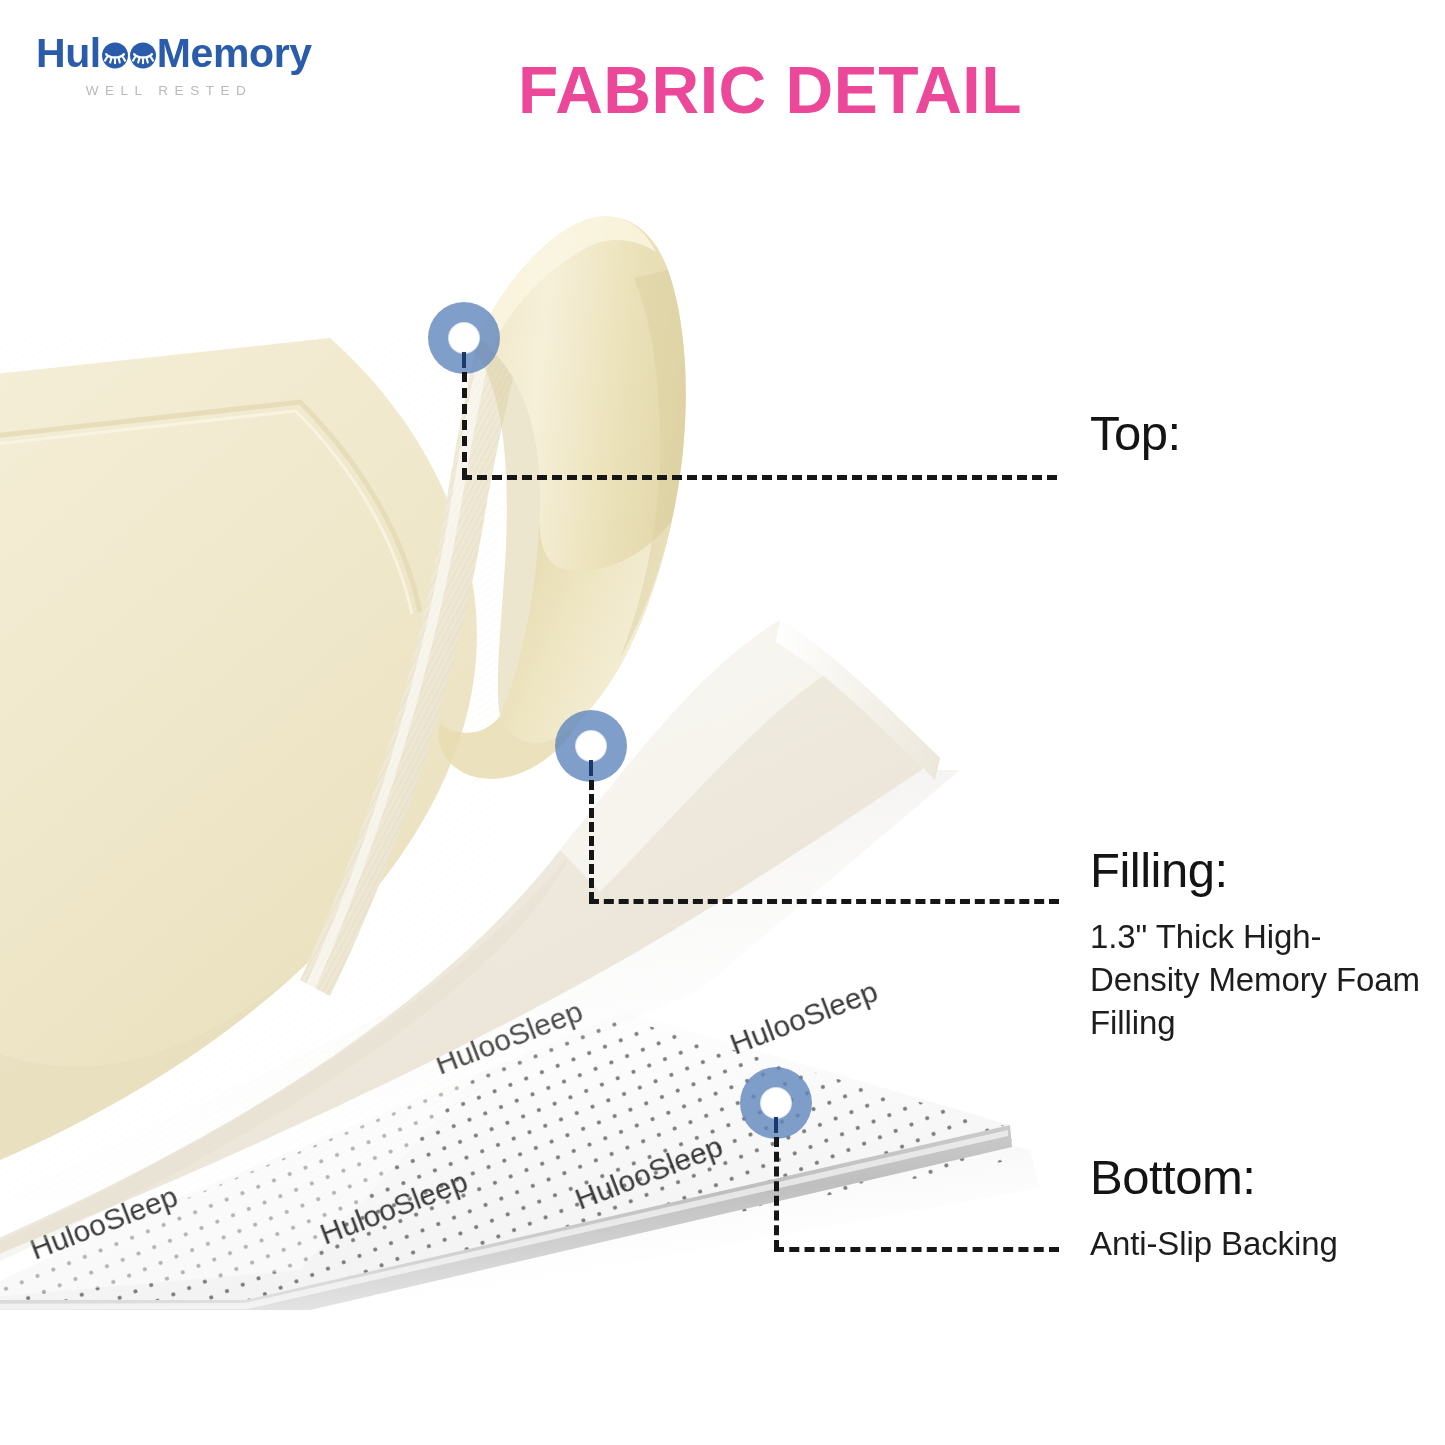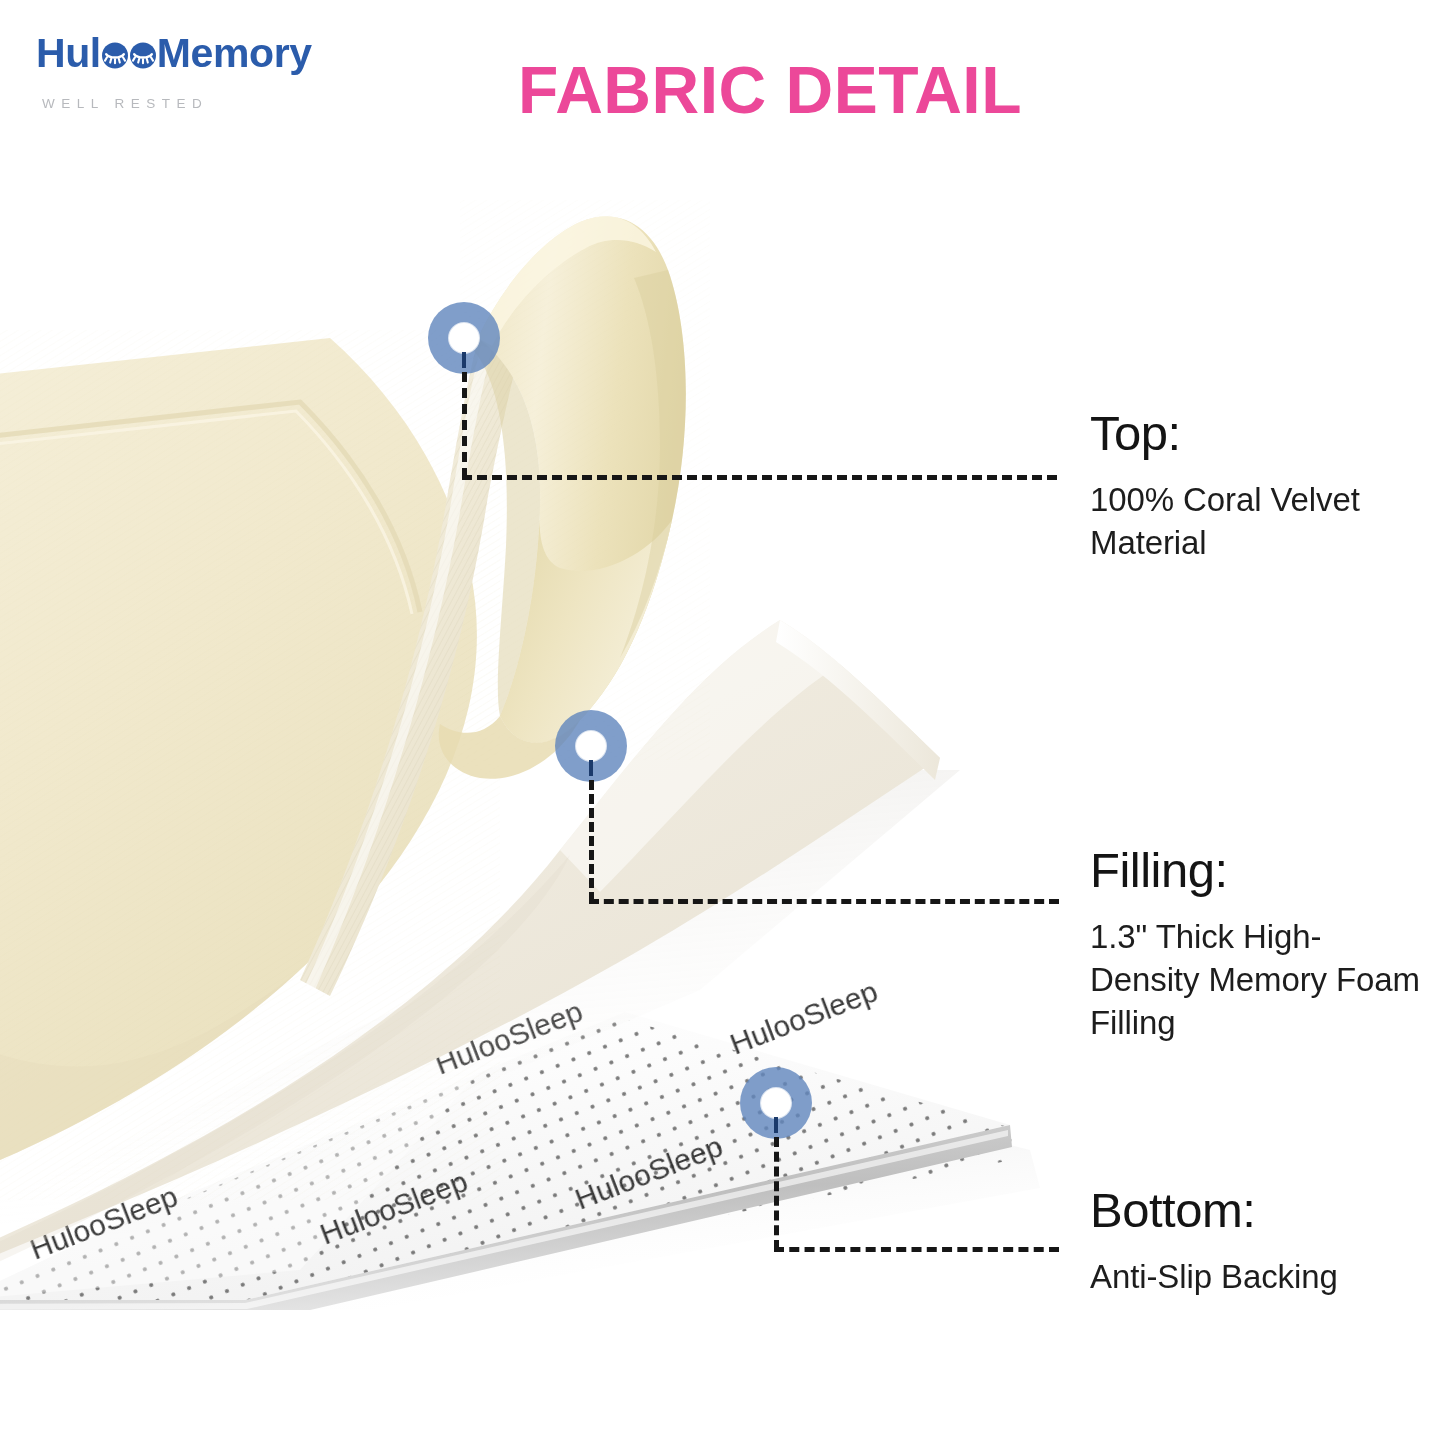--- a/index.html
+++ b/index.html
@@ -32,25 +32,25 @@
   }
   .logo-eyes {
     display:inline-flex;
     align-items:flex-end;
     gap:2px;
     margin:0 1px;
     transform:translateY(2px);
   }
   .logo-eye { display:block; }
   #logo-tagline {
-    margin-top:22px;
+    margin-top:9px;
     font-size:13.5px;
     letter-spacing:6.5px;
     color:#b7b9bd;
-    text-align:left;
+    text-align:center;
     padding-left:6px;
     font-weight:normal;
     white-space:nowrap;
   }
 
   #page-title {
     position:absolute;
     left:470px; top:52px;
     width:600px;
     text-align:center;
@@ -138,21 +138,21 @@
   .feature-desc {
     margin-top:20px;
     font-size:33px;
     font-weight:normal;
     color:#1d1d1d;
     line-height:1.30;
     letter-spacing:-0.1px;
   }
   #feature-top    { top:408px; }
   #feature-middle { top:845px; }
-  #feature-bottom { top:1185px; }
+  #feature-bottom { top:1152px; }
 </style>
 </head>
 <body>
 
 <div id="stage">
 
   <div id="logo-block">
     <div id="logo-wordmark">
       <span>Hul</span>
       <span class="logo-eyes">
@@ -384,21 +384,20 @@
     <span class="leg-v"></span>
     <span class="leg-h"></span>
   </div>
   <div class="leader" id="leader-bottom">
     <span class="leg-v"></span>
     <span class="leg-h"></span>
   </div>
 
   <div class="feature" id="feature-top">
     <div class="feature-heading">Top:</div>
-    <div class="feature-desc">100% Coral Velvet Material</div>
   </div>
 
   <div class="feature" id="feature-middle">
     <div class="feature-heading">Filling:</div>
     <div class="feature-desc">1.3" Thick High-Density Memory Foam Filling</div>
   </div>
 
   <div class="feature" id="feature-bottom">
     <div class="feature-heading">Bottom:</div>
     <div class="feature-desc">Anti-Slip Backing</div>

